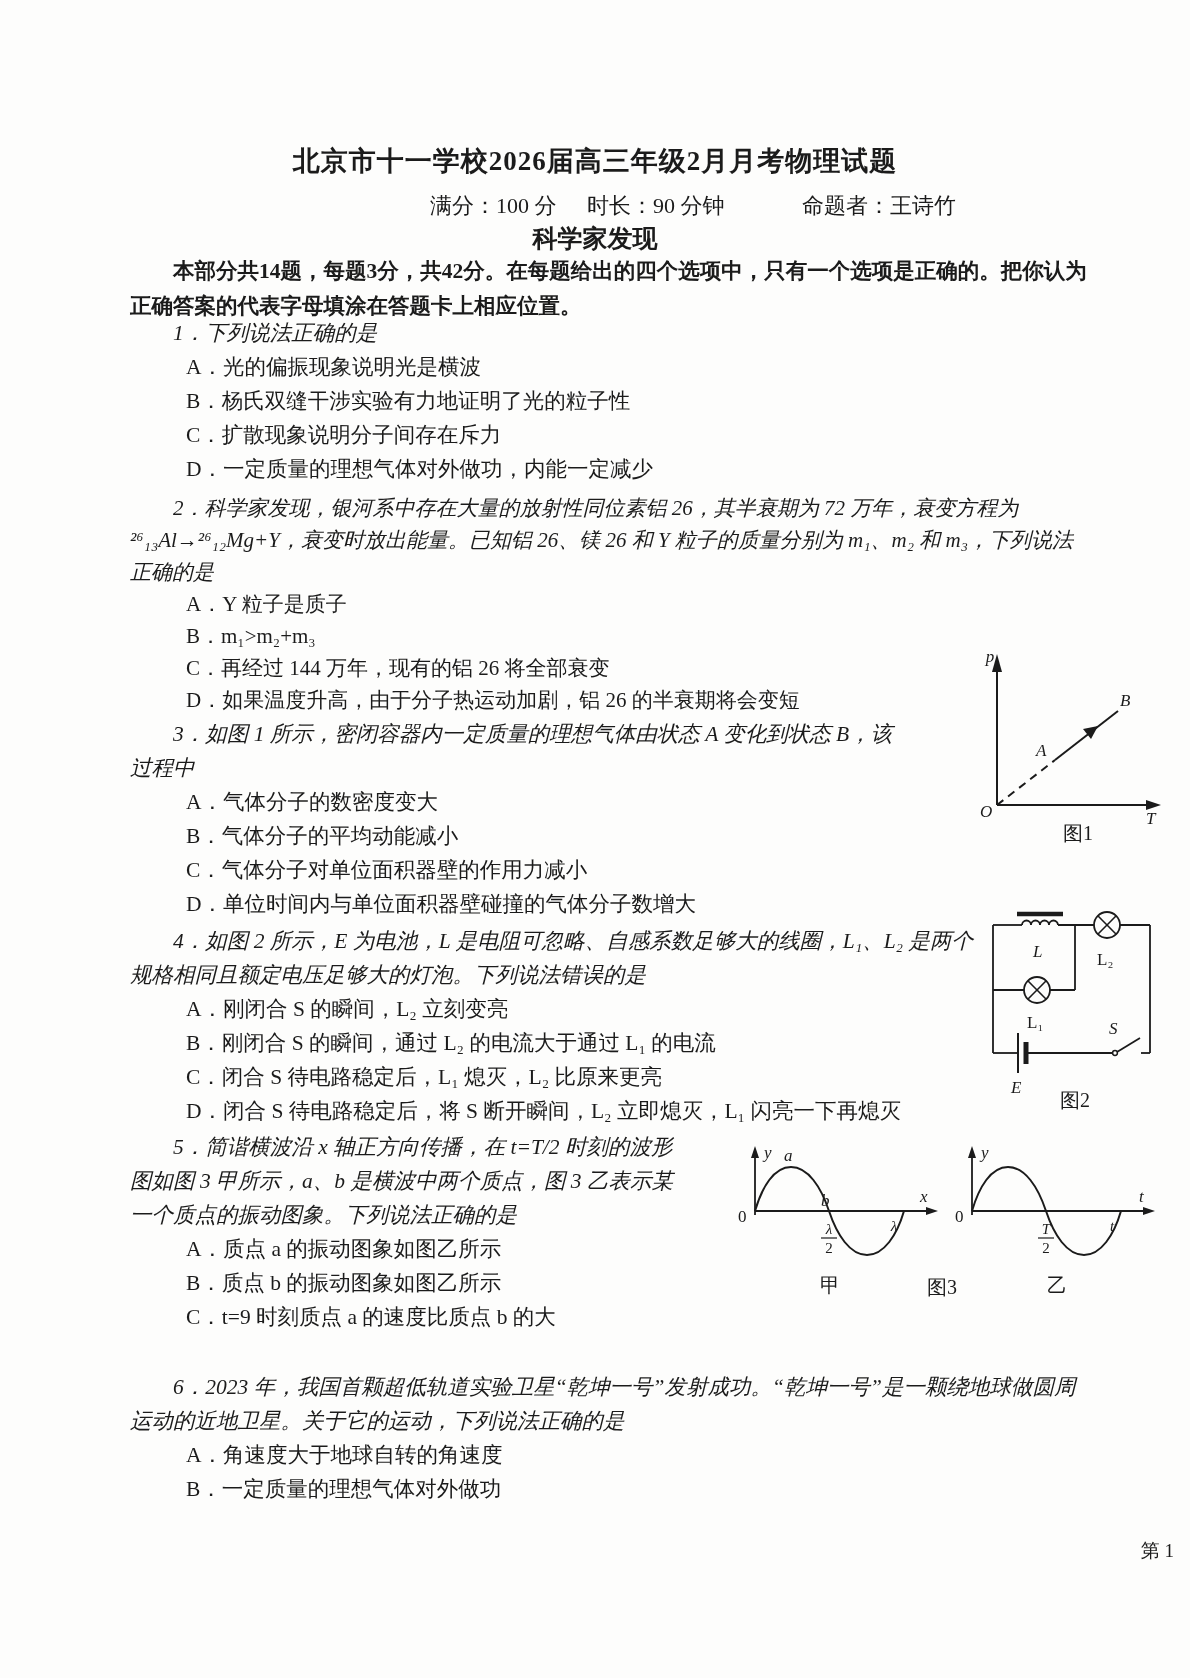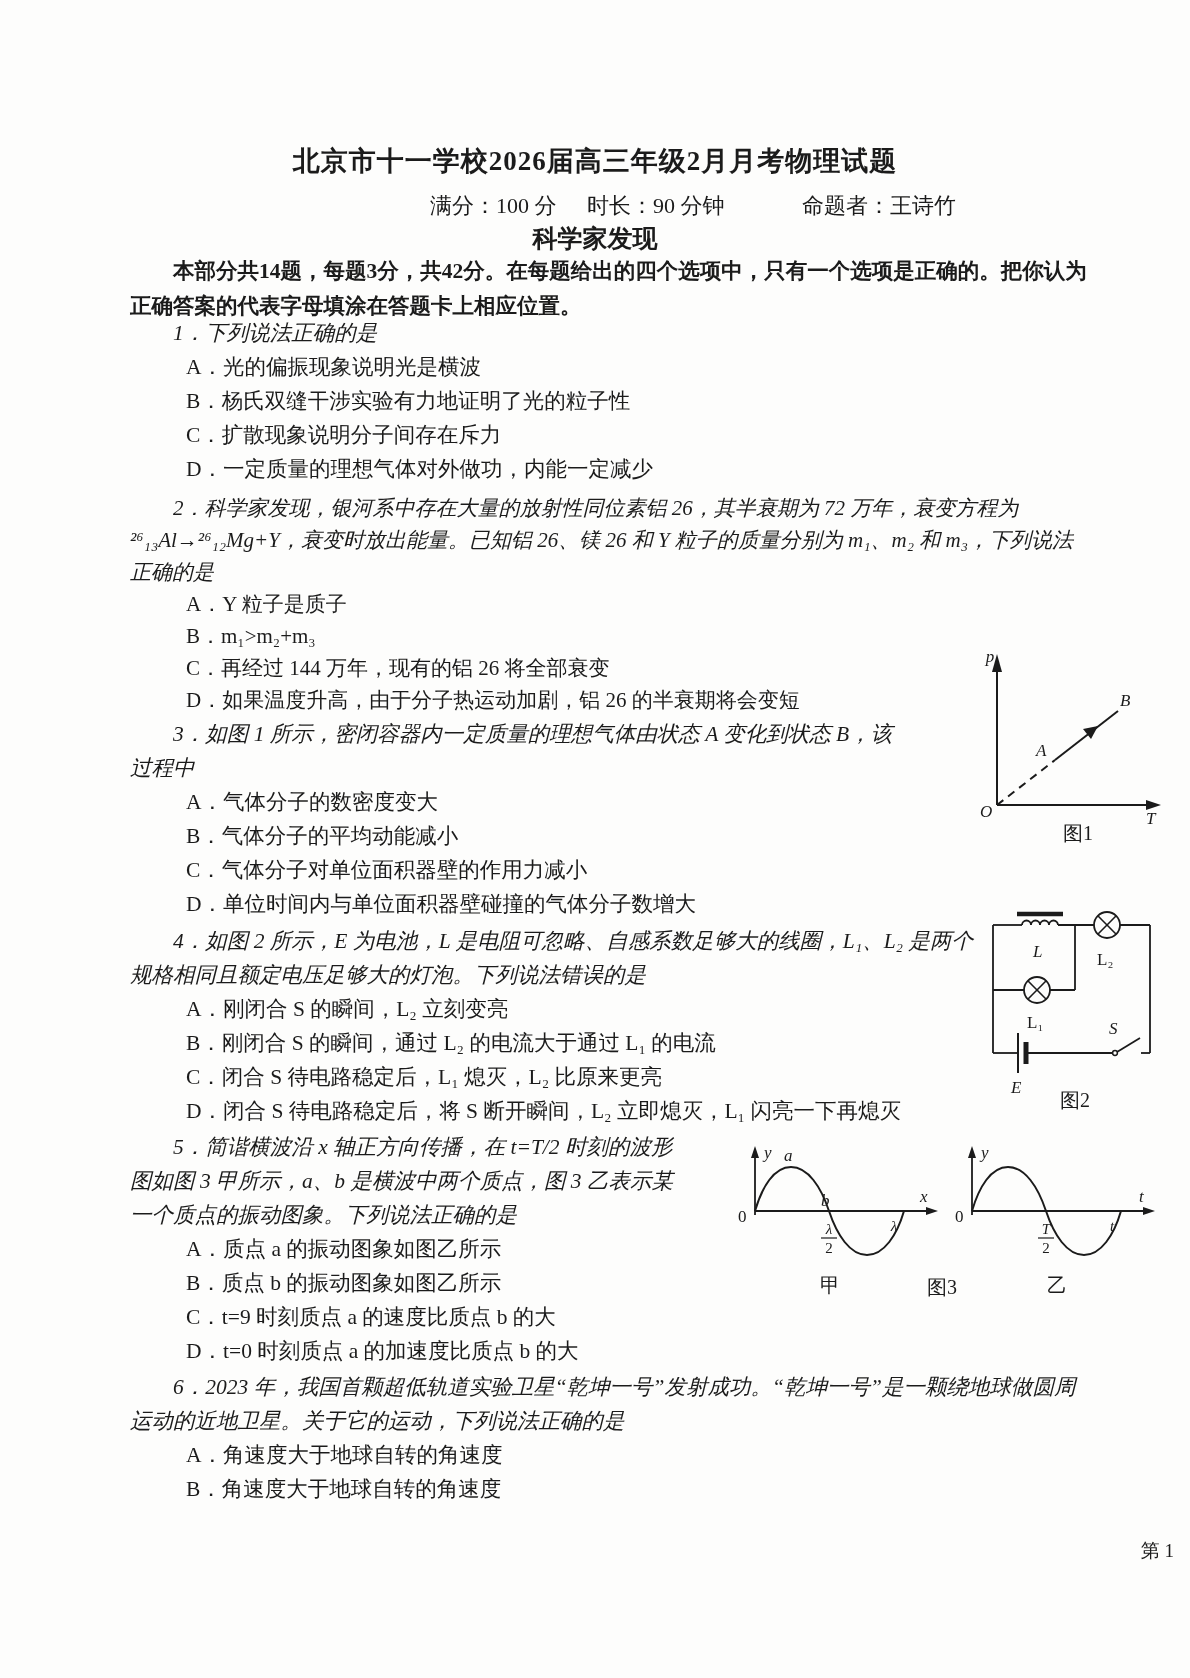--- a/index.html
+++ b/index.html
@@ -95,27 +95,26 @@
     <p class="opt">B．刚闭合 S 的瞬间，通过 L₂ 的电流大于通过 L₁ 的电流</p>
     <p class="opt">C．闭合 S 待电路稳定后，L₁ 熄灭，L₂ 比原来更亮</p>
     <p class="opt">D．闭合 S 待电路稳定后，将 S 断开瞬间，L₂ 立即熄灭，L₁ 闪亮一下再熄灭</p>
   </section>
 
   <section class="q" style="top:1130px; width:548px;">
     <p class="stem">5．简谐横波沿 x 轴正方向传播，在 t=T/2 时刻的波形图如图 3 甲所示，a、b 是横波中两个质点，图 3 乙表示某一个质点的振动图象。下列说法正确的是</p>
     <p class="opt">A．质点 a 的振动图象如图乙所示</p>
     <p class="opt">B．质点 b 的振动图象如图乙所示</p>
     <p class="opt">C．t=9 时刻质点 a 的速度比质点 b 的大</p>
-    <p class="opt">D．t=0 时刻质点 a 的加速度比质点 b 的大</p>
   </section>
 
   <section class="q" style="top:1370px; width:962px;">
     <p class="stem">6．2023 年，我国首颗超低轨道实验卫星“乾坤一号”发射成功。“乾坤一号”是一颗绕地球做圆周运动的近地卫星。关于它的运动，下列说法正确的是</p>
     <p class="opt">A．角速度大于地球自转的角速度</p>
-    <p class="opt">B．角速度大于地球自转的角速度</p>
+    <p class="opt">B．一定质量的理想气体对外做功</p>
   </section>
 
   <figure class="fig" style="left:960px; top:640px;">
     <svg width="230" height="215" viewBox="0 0 230 215">
 
       <line x1="37" y1="30" x2="37" y2="165" stroke="#1b1b1b" stroke-width="2"></line>
       <polygon points="37,14 32,32 42,32" fill="#1b1b1b"></polygon>
       <line x1="37" y1="165" x2="190" y2="165" stroke="#1b1b1b" stroke-width="2"></line>
       <polygon points="201,165 186,160 186,170" fill="#1b1b1b"></polygon>
 

